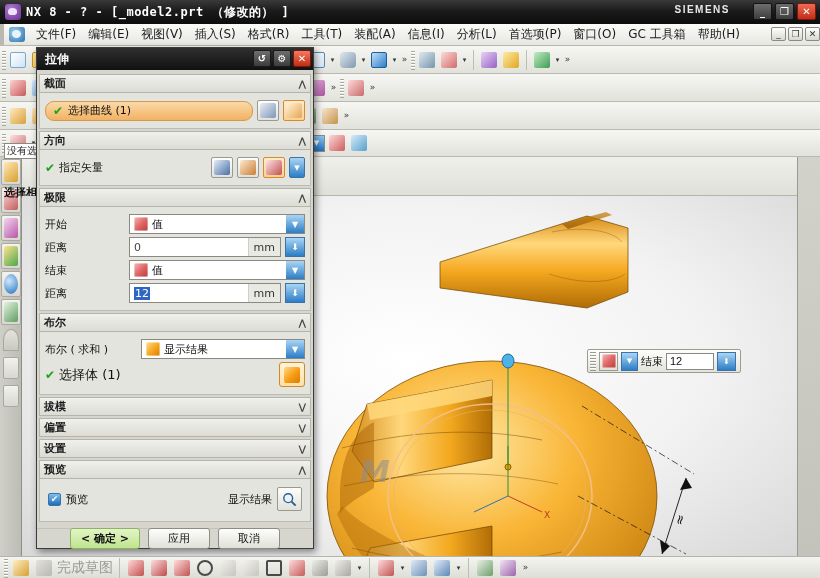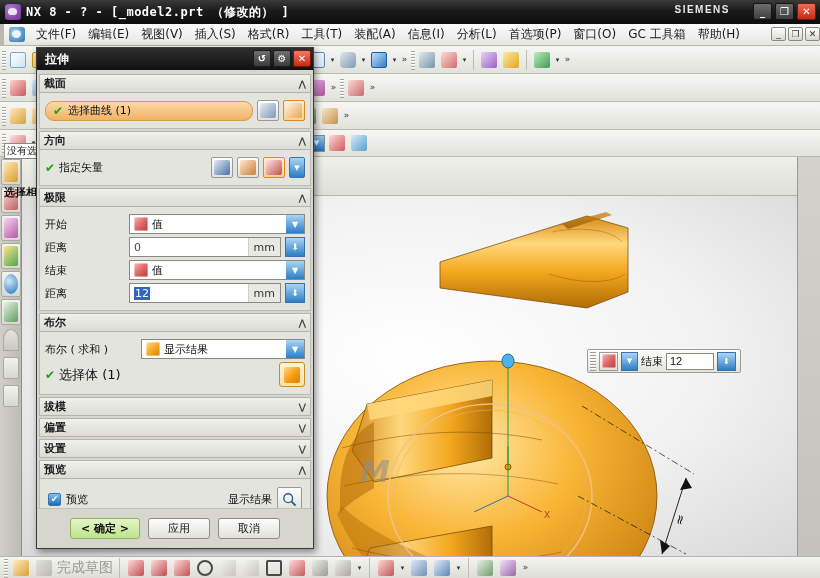--- a/index.html
+++ b/index.html
@@ -259,21 +259,21 @@
     width:13px;height:13px;border:1px solid #3d72a8;border-radius:2px;
     background:linear-gradient(to bottom,#7fc0ee,#1a6cbd); color:#fff; font-size:9px;
     display:flex;align-items:center;justify-content:center; flex:0 0 auto;
   }
   .mag{
     width:25px;height:24px;border:1px solid #9a9a92;border-radius:2px;
     background:linear-gradient(to bottom,#fdfdfb,#e2e2db);
     display:flex;align-items:center;justify-content:center; flex:0 0 auto;
   }
   .dlg-foot{
-    height:40px; display:flex; align-items:center; justify-content:center; gap:8px;
+    height:20px; display:flex; align-items:center; justify-content:center; gap:8px;
     background:#d6d6cf; border-top:1px solid #c2c2ba;
   }
   .btn{
     height:21px; min-width:62px; padding:0 10px; border:1px solid #8d8d85; border-radius:3px;
     background: linear-gradient(to bottom,#fdfdfb,#e1e1d9);
     font-size:11px; color:#111; display:flex;align-items:center;justify-content:center;
   }
   .btn.ok{ background: linear-gradient(to bottom,#e3f5c8,#bfe48d); border-color:#8fb45f; font-weight:bold;}
 
   

